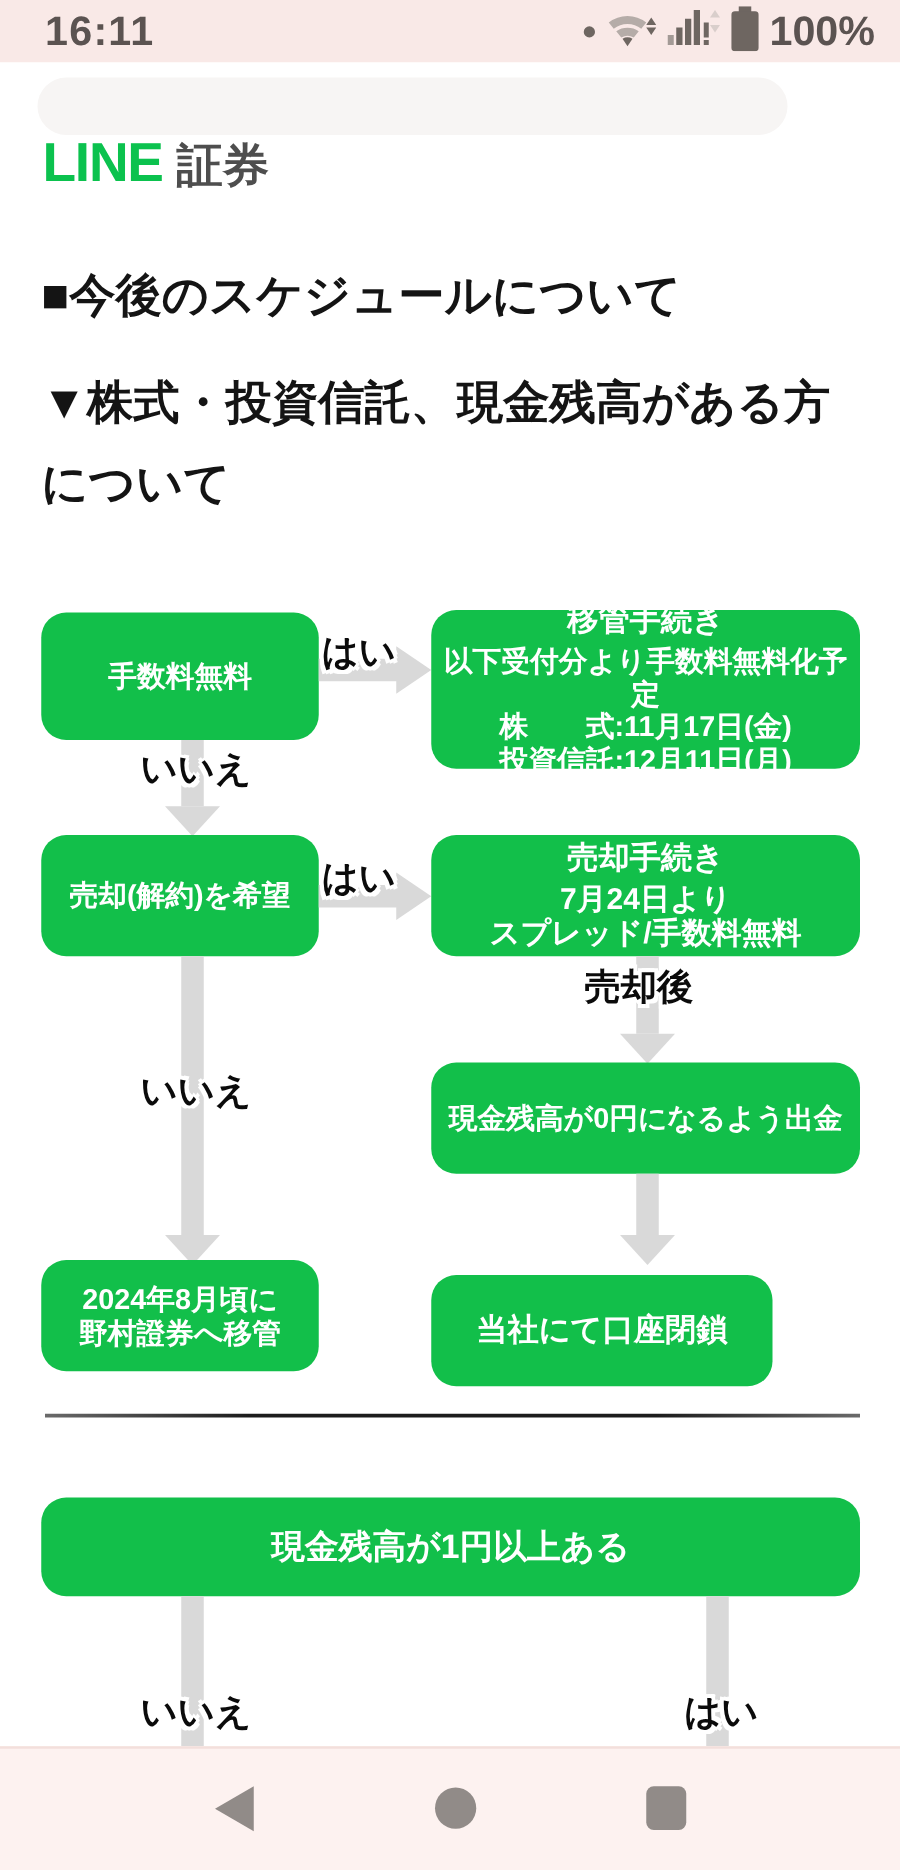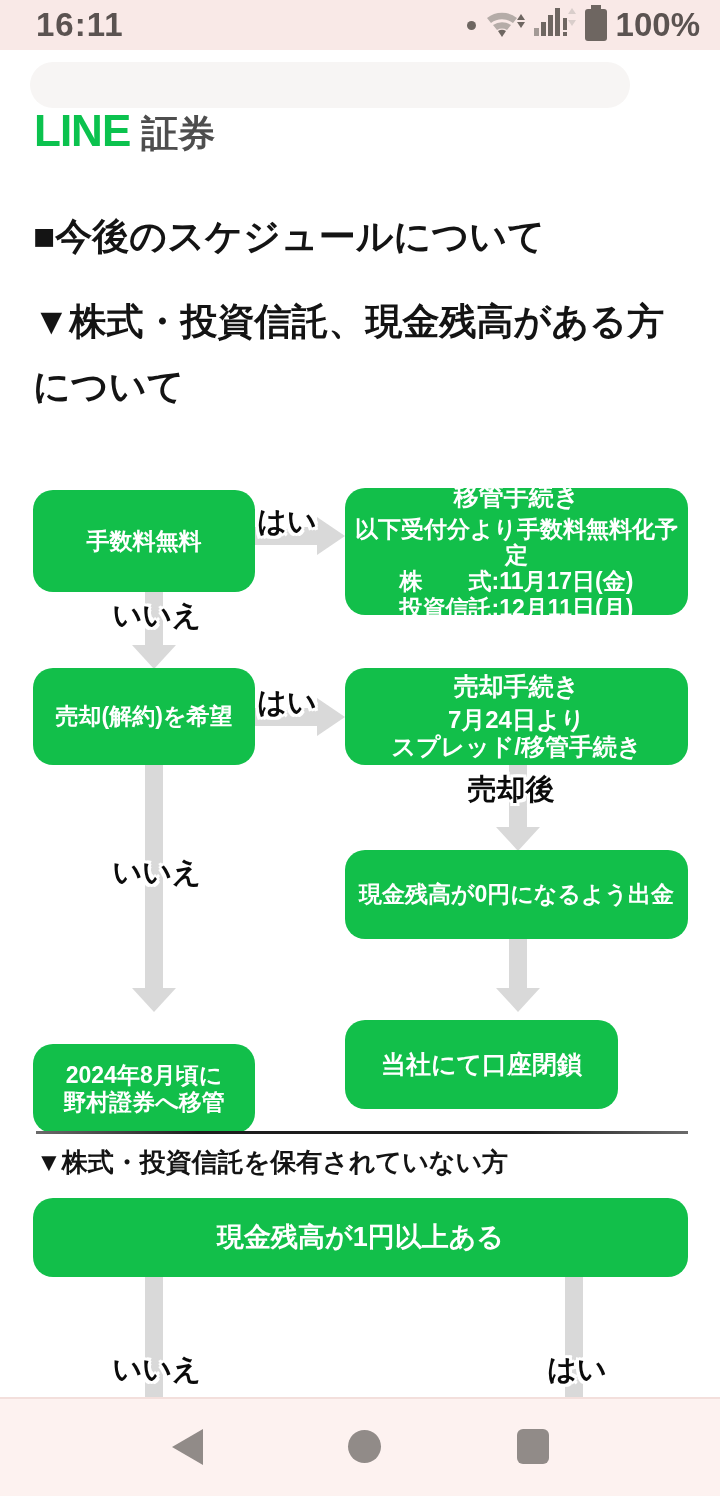--- a/index.html
+++ b/index.html
@@ -118,48 +118,47 @@
 
     <div class="gbox" style="left:33px;top:618px;width:222px;height:97px;">
       <span class="t23">売却(解約)を希望</span>
     </div>
     <div class="shaft" style="left:255px;top:658px;width:64px;height:18px;"></div>
     <div class="head-right" style="left:317px;top:648px;"></div>
     <span class="flabel" style="left:287px;top:633px;">はい</span>
     <div class="gbox" style="left:345px;top:618px;width:343px;height:97px;">
       <span class="t25 mb4">売却手続き</span>
       <span class="t24">7月24日より</span>
-      <span class="t24">スプレッド/移管手続き</span>
+      <span class="t24">スプレッド/手数料無料</span>
     </div>
 
     <div class="shaft" style="left:509px;top:715px;width:18px;height:62px;"></div>
     <div class="head-down" style="left:496px;top:777px;"></div>
     <span class="flabel" style="left:511px;top:720px;">売却後</span>
 
     <div class="gbox" style="left:345px;top:800px;width:343px;height:89px;">
       <span class="t23">現金残高が0円になるよう出金</span>
     </div>
 
     <div class="shaft" style="left:145px;top:715px;width:18px;height:223px;"></div>
     <div class="head-down" style="left:132px;top:938px;"></div>
     <span class="flabel" style="left:157px;top:803px;">いいえ</span>
 
     <div class="shaft" style="left:509px;top:889px;width:18px;height:49px;"></div>
     <div class="head-down" style="left:496px;top:938px;"></div>
 
-    <div class="gbox" style="left:33px;top:994px;width:222px;height:89px;">
+    <div class="gbox" style="left:33px;top:958px;width:222px;height:89px;">
       <span class="t23">2024年8月頃に</span>
       <span class="t23">野村證券へ移管</span>
     </div>
     <div class="gbox" style="left:345px;top:970px;width:273px;height:89px;">
       <span class="t25">当社にて口座閉鎖</span>
     </div>
 
     <div class="divider"></div>
-    <div class="h-sec2">▼株式・投資信託を保有されていない方</div>
 
     <div class="gbox" style="left:33px;top:1148px;width:655px;height:79px;">
       <span class="t27">現金残高が1円以上ある</span>
     </div>
     <div class="shaft" style="left:145px;top:1227px;width:18px;height:120px;"></div>
     <div class="shaft" style="left:565px;top:1227px;width:18px;height:120px;"></div>
     <span class="flabel" style="left:157px;top:1300px;">いいえ</span>
     <span class="flabel" style="left:577px;top:1300px;">はい</span>
 
   </div>

